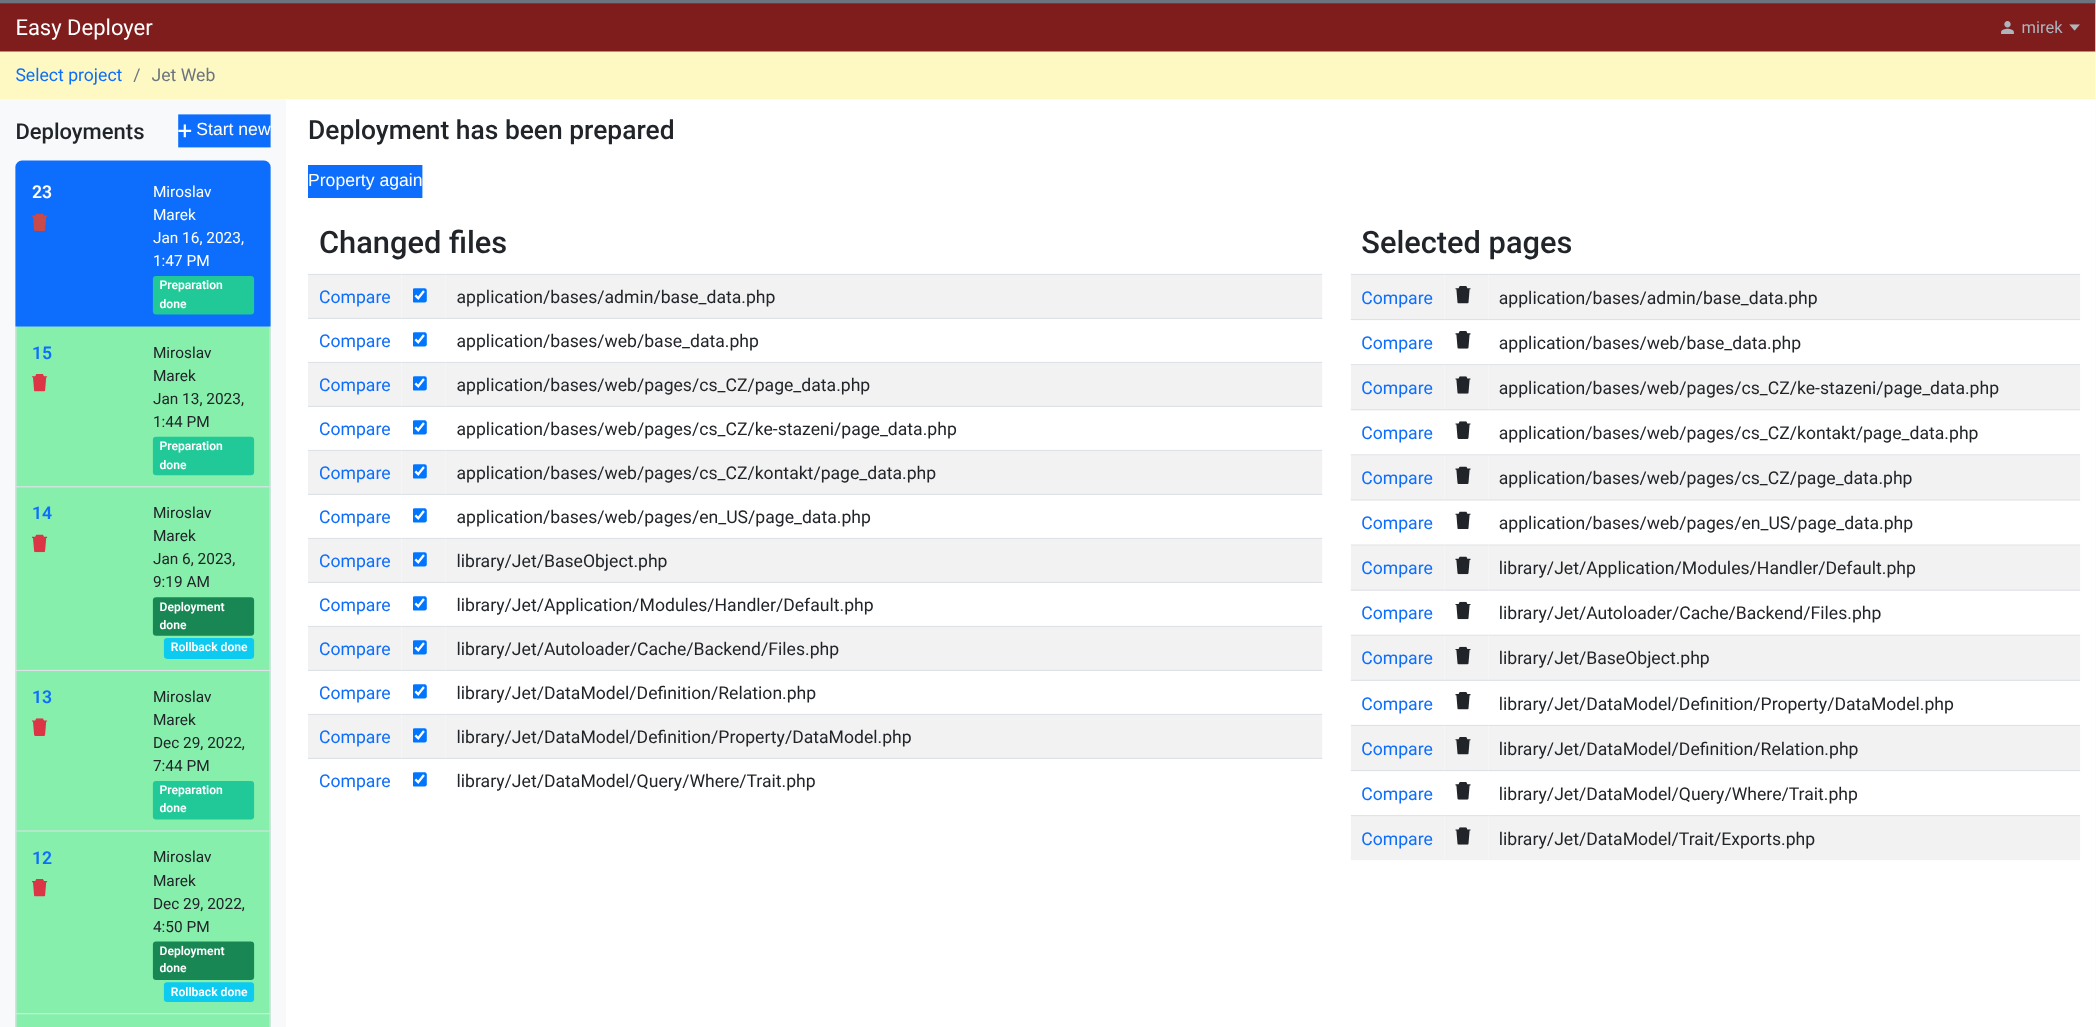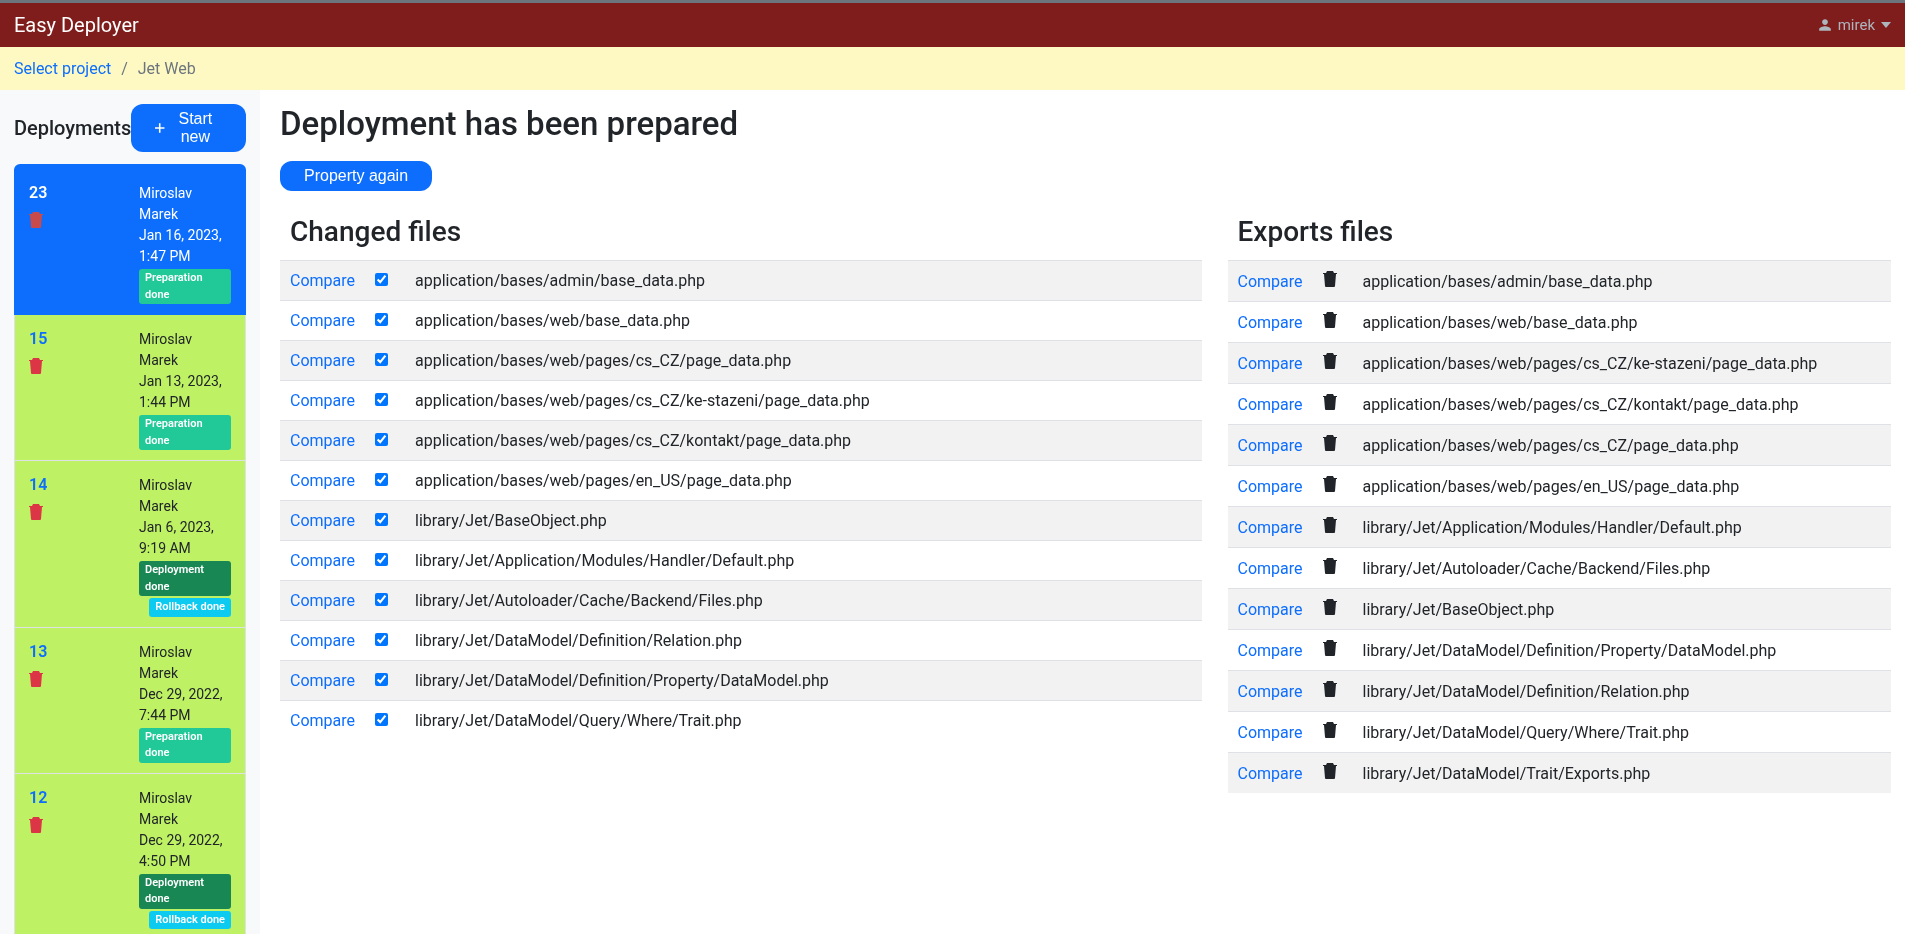--- a/index.html
+++ b/index.html
@@ -13,42 +13,42 @@
     .breadcrumb-bar a { color: #0d6efd; text-decoration: none; }
     .breadcrumb-sep { color: #6c757d; margin: 0 6px; }
     .breadcrumb-current { color: #6c757d; }
     
     .main-wrap { display: flex; }
     .sidebar { width: 260px; padding: 14px; flex-shrink: 0; }
     .content { flex: 1; padding: 14px 14px 14px 20px; background: #fff; min-height: calc(100vh - 90px); }
     
     .sidebar-header { display: flex; align-items: center; justify-content: space-between; margin-bottom: 12px; }
     .sidebar-title { font-size: 20px; font-weight: 500; }
-    .btn { display: inline-flex; align-items: center; gap: 4px; padding: 6px 24px; border-radius: 12px; border: none; cursor: pointer; font-size: 16px; text-decoration: none; }
+    .btn { display: inline-flex; align-items: center; gap: 4px; padding: 6px 0; border-radius: 0; border: none; cursor: pointer; font-size: 16px; text-decoration: none; }
     .btn-primary { background: #0d6efd; color: #fff; }
     
     .deploy-list { display: flex; flex-direction: column; gap: 0; }
-    .deploy-item { display: flex; padding: 14px 14px 10px; border: 1px solid #dee2e6; border-top: none; background: #bef264; cursor: pointer; }
+    .deploy-item { display: flex; padding: 14px 14px 10px; border: 1px solid #dee2e6; border-top: none; background: #86efac; cursor: pointer; }
     .deploy-item:first-child { border-top: 5px solid #4c1d95; border-radius: 6px 6px 0 0; }
     .deploy-item.active { background: #0d6efd; color: #fff; border-color: #0d6efd; }
     .deploy-left { width: 110px; display: flex; flex-direction: column; gap: 10px; }
     .deploy-num { font-weight: 600; font-size: 16px; color: #0d6efd; }
     .deploy-item.active .deploy-num { color: #fff; }
     .deploy-right { flex: 1; font-size: 14px; line-height: 1.5; }
     .deploy-author { display: block; }
     .deploy-date { display: block; }
     .deploy-badges { margin-top: 2px; display: flex; flex-direction: column; gap: 2px; align-items: flex-end; }
     .badge { display: inline-block; padding: 1px 6px; font-size: 11px; border-radius: 3px; color: #fff; font-weight: 600; }
     .badge-prep { background: #20c997; }
     .badge-deploy { background: #198754; }
     .badge-rollback { background: #0dcaf0; }
     .trash-icon { width: 14px; height: 16px; cursor: pointer; }
     .trash-icon svg { width: 14px; height: 16px; }
     
-    .page-title { font-size: 33px; font-weight: 500; margin-bottom: 18px; }
+    .page-title { font-size: 24px; font-weight: 500; margin-bottom: 18px; }
     .section-title { font-size: 28px; font-weight: 500; margin: 24px 0 12px 10px; }
     
     .columns { display: flex; gap: 26px; align-items: flex-start; }
     .col-left { flex: 1; }
     .col-right { flex: 0.72; }
     
     table { width: 100%; border-collapse: collapse; }
     table td { padding: 10px 10px; border-top: 1px solid #dee2e6; vertical-align: middle; font-size: 16px; }
     table tr:nth-child(odd) td { background: #f2f2f2; }
     table tr:nth-child(even) td { background: #fff; }
@@ -245,21 +245,21 @@
               </tr>
               <tr>
                 <td><a class="compare-link">Compare</a></td>
                 <td class="checkbox-cell"><input type="checkbox" checked="" style=""></td>
                 <td>library/Jet/DataModel/Query/Where/Trait.php</td>
               </tr>
             </tbody>
         </table>
       </div>
       <div class="col-right">
-        <h2 class="section-title">Exports files</h2>
+        <h2 class="section-title">Selected pages</h2>
         <table>
           <tbody id="selected-body">
               <tr>
                 <td><a class="compare-link">Compare</a></td>
                 <td class="trash-cell"><span><svg width="14" height="16" viewBox="0 0 14 16" fill="#212529">
                       <path d="M1 3h12l-1 12a1 1 0 0 1-1 1H3a1 1 0 0 1-1-1L1 3zm3-3h6l1 2H3l1-2zM0 2h14v1H0z"></path>
                     </svg></span></td>
                 <td>application/bases/admin/base_data.php</td>
               </tr>
               <tr>

